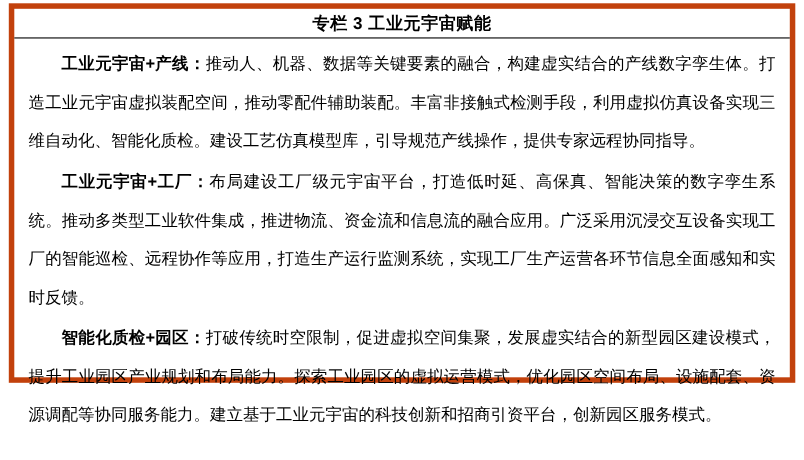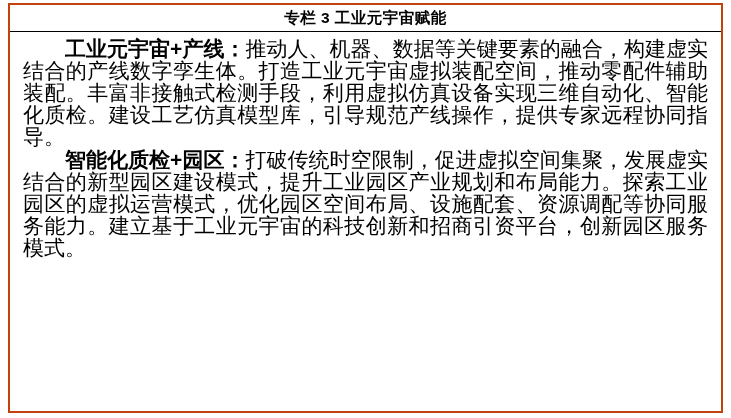--- a/index.html
+++ b/index.html
@@ -17,23 +17,23 @@
     height: 418px;
     box-sizing: border-box;
     background: #ffffff;
     overflow: hidden;
   }
   .box {
     position: absolute;
     left: 8px;
     top: 3px;
     width: 715px;
-    height: 410px;
+    height: 345px;
     box-sizing: border-box;
-    border: 2px solid #c2410c;
+    border: 5px solid #c2410c;
   }
   .title-row {
     position: absolute;
     left: 0;
     top: 0;
     width: 100%;
     height: 27px;
     box-sizing: border-box;
     border-bottom: 1px solid #000000;
     display: flex;
@@ -51,22 +51,22 @@
     position: absolute;
     left: 0;
     top: 27px;
     width: 100%;
     height: 381px;
     box-sizing: border-box;
     padding: 6px 13px 0 13px;
   }
   .para {
     margin: 0;
-    font-size: 21px;
-    line-height: 22px;
+    font-size: 15px;
+    line-height: 35px;
     text-align: justify;
     text-justify: inter-ideograph;
     text-indent: 2em;
   }
   .para + .para {
     margin-top: 1px;
   }
   .lead {
     font-family: "Liberation Sans", "DejaVu Sans", sans-serif;
     font-weight: bold;
@@ -81,20 +81,23 @@
     <div class="title-row">
       <span class="title-text">专栏 3  工业元宇宙赋能</span>
     </div>
 
     <div class="body-area">
 
       <p class="para">
         <span class="lead">工业元宇宙+产线：</span><span>推动人、机器、数据等关键要素的融合，构建虚实结合的产线数字孪生体。打造工业元宇宙虚拟装配空间，推动零配件辅助装配。丰富非接触式检测手段，利用虚拟仿真设备实现三维自动化、智能化质检。建设工艺仿真模型库，引导规范产线操作，提供专家远程协同指导。</span>
       </p>
 
+      <p class="para">
+        <span class="lead">工业元宇宙+工厂：</span><span>布局建设工厂级元宇宙平台，打造低时延、高保真、智能决策的数字孪生系统。推动多类型工业软件集成，推进物流、资金流和信息流的融合应用。广泛采用沉浸交互设备实现工厂的智能巡检、远程协作等应用，打造生产运行监测系统，实现工厂生产运营各环节信息全面感知和实时反馈。</span>
+      </p>
 
       <p class="para">
         <span class="lead">智能化质检+园区：</span><span>打破传统时空限制，促进虚拟空间集聚，发展虚实结合的新型园区建设模式，提升工业园区产业规划和布局能力。探索工业园区的虚拟运营模式，优化园区空间布局、设施配套、资源调配等协同服务能力。建立基于工业元宇宙的科技创新和招商引资平台，创新园区服务模式。</span>
       </p>
 
     </div>
   </div>
 </div>
 
 </body></html>

